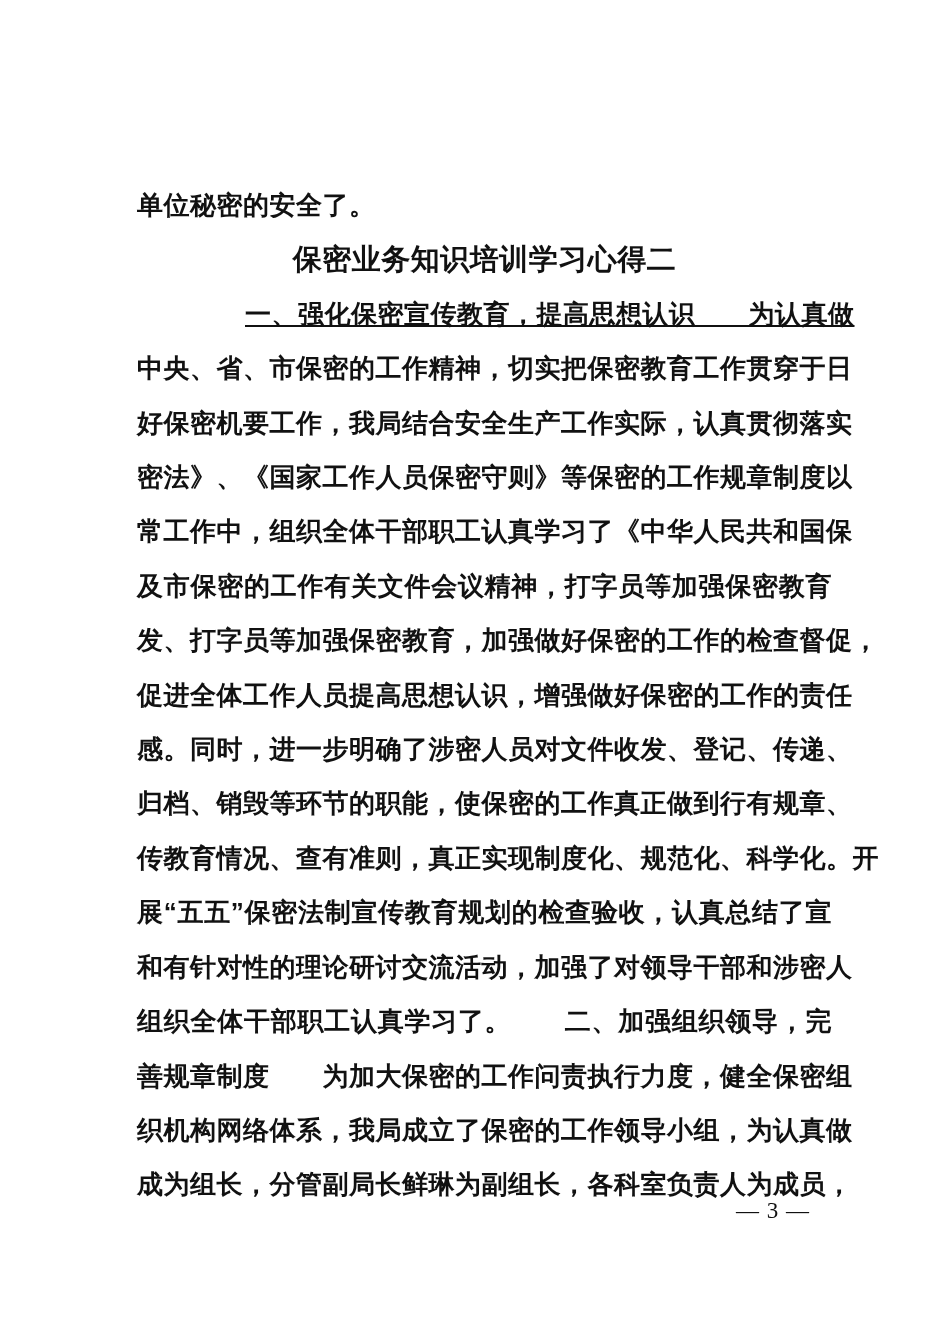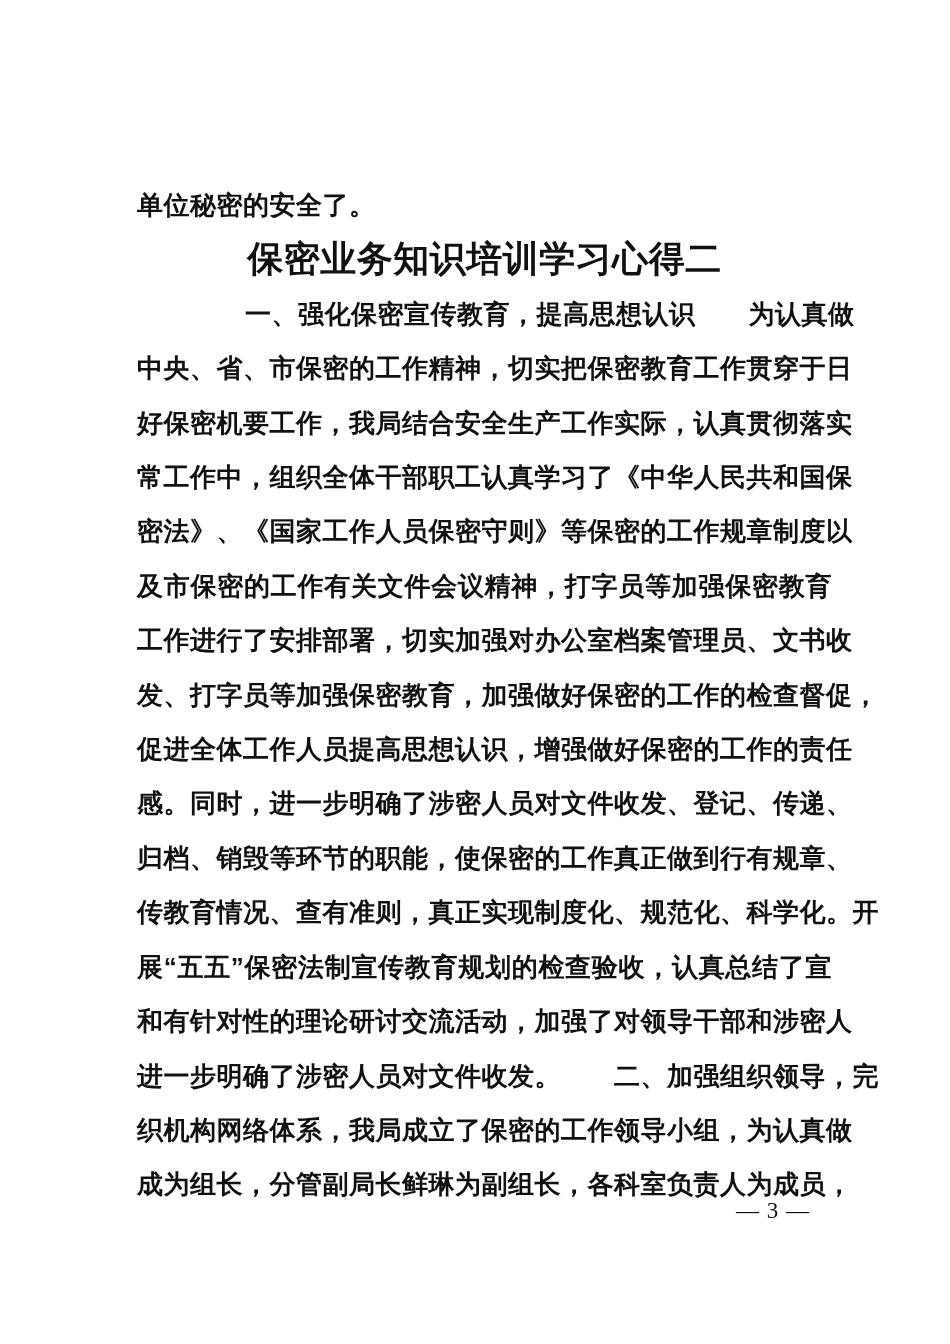--- a/index.html
+++ b/index.html
@@ -29,24 +29,25 @@
     text-align-last: justify;
     letter-spacing: 0.5px;
   }
   .line.short {
     text-align: left;
     text-align-last: left;
   }
   .line.heading {
     text-align: center;
     text-align-last: center;
-    font-size: 36px;
+    font-size: 29px;
   }
   .line.first-indent {
     text-indent: 108px;
+    text-decoration: underline;
   }
   .page-number {
     position: absolute;
     right: 144px;
     bottom: 124px;
     font-family: "Liberation Serif", serif;
     font-size: 23px;
     font-weight: normal;
     color: #111111;
     letter-spacing: 1px;
@@ -55,29 +56,29 @@
 </head>
 <body>
 
 <div class="page">
   <div class="content">
     <div class="line short">单位秘密的安全了。</div>
     <div class="line heading">保密业务知识培训学习心得二</div>
     <div class="line first-indent">一、强化保密宣传教育，提高思想认识　　为认真做</div>
     <div class="line">中央、省、市保密的工作精神，切实把保密教育工作贯穿于日</div>
     <div class="line">好保密机要工作，我局结合安全生产工作实际，认真贯彻落实</div>
+    <div class="line">密法》、《国家工作人员保密守则》等保密的工作规章制度以</div>
     <div class="line">常工作中，组织全体干部职工认真学习了《中华人民共和国保</div>
-    <div class="line">密法》、《国家工作人员保密守则》等保密的工作规章制度以</div>
     <div class="line">及市保密的工作有关文件会议精神，打字员等加强保密教育</div>
-    <div class="line">工作进行了安排部署，切实加强对办公室档案管理员、文书收</div>
     <div class="line">发、打字员等加强保密教育，加强做好保密的工作的检查督促，</div>
     <div class="line">促进全体工作人员提高思想认识，增强做好保密的工作的责任</div>
     <div class="line">感。同时，进一步明确了涉密人员对文件收发、登记、传递、</div>
     <div class="line">归档、销毁等环节的职能，使保密的工作真正做到行有规章、</div>
     <div class="line">传教育情况、查有准则，真正实现制度化、规范化、科学化。开</div>
     <div class="line">展“五五”保密法制宣传教育规划的检查验收，认真总结了宣</div>
     <div class="line">和有针对性的理论研讨交流活动，加强了对领导干部和涉密人</div>
-    <div class="line">进一步明确了涉密人员对文件收发。　　二、加强组织领导，完</div>
+    <div class="line">组织全体干部职工认真学习了。　　二、加强组织领导，完</div>
+    <div class="line">善规章制度　　为加大保密的工作问责执行力度，健全保密组</div>
     <div class="line">织机构网络体系，我局成立了保密的工作领导小组，为认真做</div>
     <div class="line">成为组长，分管副局长鲜琳为副组长，各科室负责人为成员，</div>
   </div>
   <div class="page-number">— 3 —</div>
 </div>
 
 </body></html>

